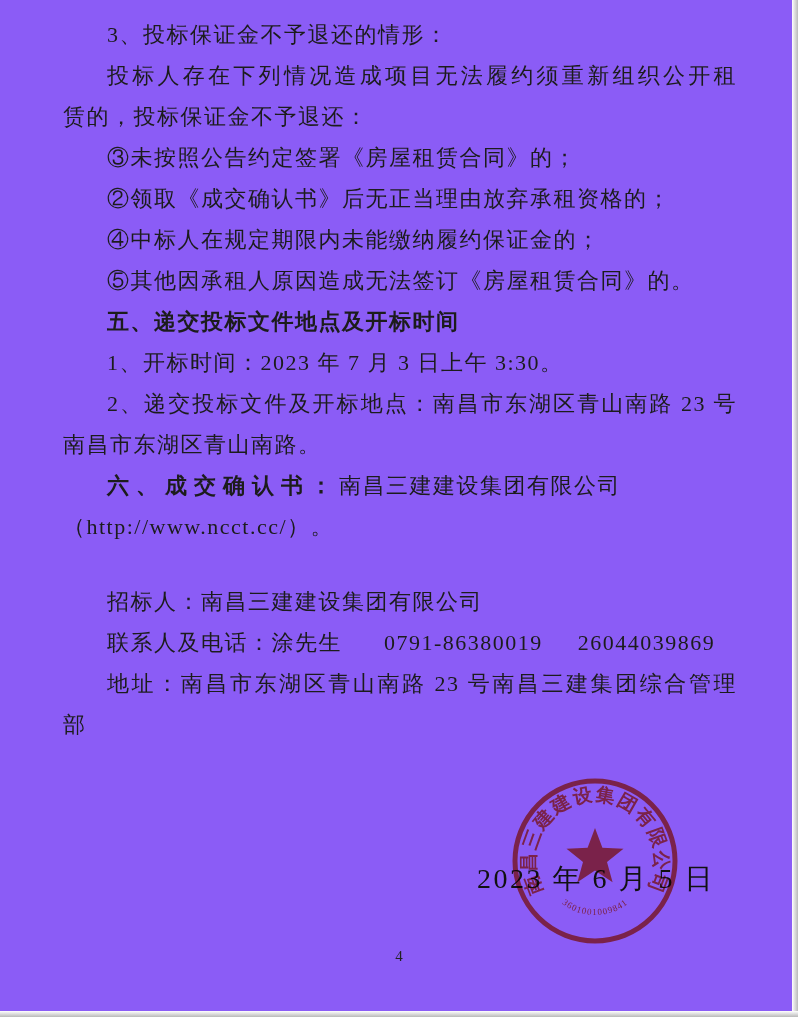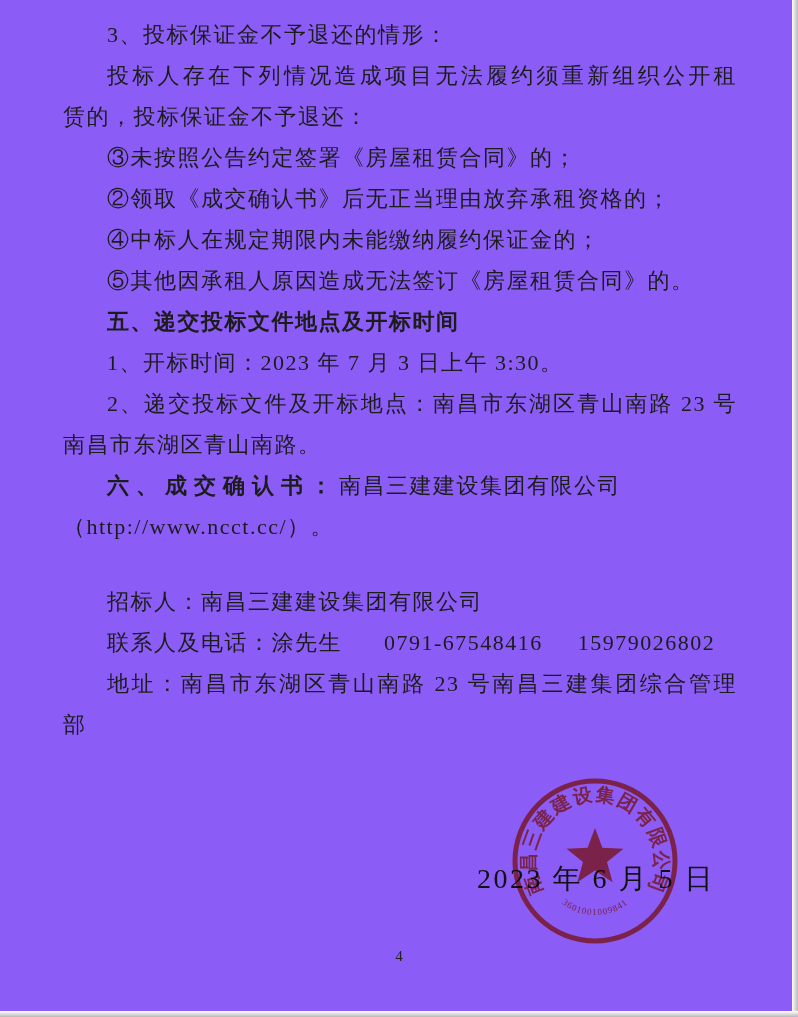--- a/index.html
+++ b/index.html
@@ -68,21 +68,21 @@
 
     <p class="indent heading">五、递交投标文件地点及开标时间</p>
     <p class="indent pre">1、开标时间：2023 年 7 月 3 日上午 3:30。</p>
     <p class="indent jlast pre">2、递交投标文件及开标地点：南昌市东湖区青山南路 23 号</p>
     <p>南昌市东湖区青山南路。</p>
 
     <p class="indent sec6"><span class="heading">六、成交确认书：</span><span>南昌三建建设集团有限公司</span></p>
     <p>（http://www.ncct.cc/）。</p>
 
     <p class="indent gap-top">招标人：南昌三建建设集团有限公司</p>
-    <p class="indent pre">联系人及电话：涂先生      0791-67548416     15979026802</p>
+    <p class="indent pre">联系人及电话：涂先生      0791-86380019     26044039869</p>
     <p class="indent jlast pre">地址：南昌市东湖区青山南路 23 号南昌三建集团综合管理</p>
     <p>部</p>
   </div>
 
   <div class="date-line">2023 年 6 月 5 日</div>
 
   <svg class="seal" width="178" height="178" viewBox="0 0 178 178">
     <defs>
       <path id="sealArcTop" d="M 37.1 119 A 60 60 0 1 1 140.9 119" fill="none"></path>
       <path id="sealArcBottom" d="M 47.6 123.7 A 54 54 0 0 0 130.4 123.7" fill="none"></path>

